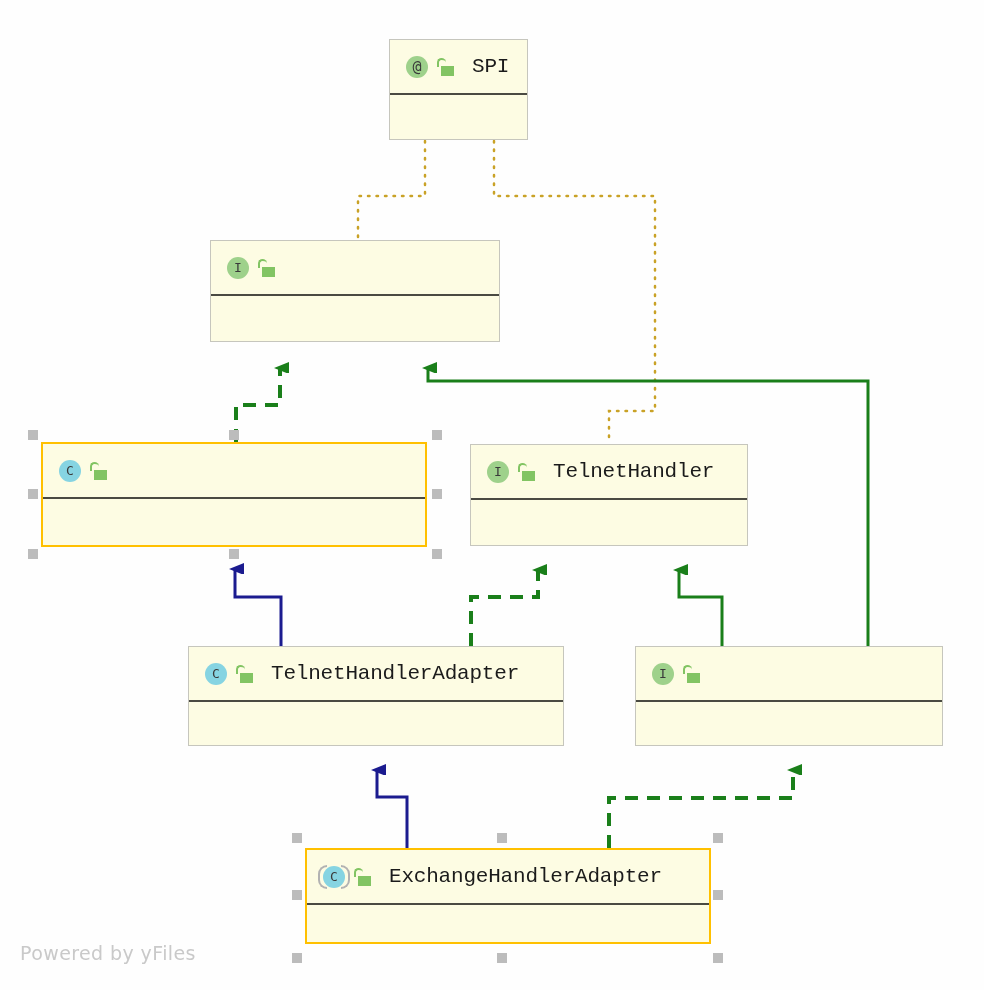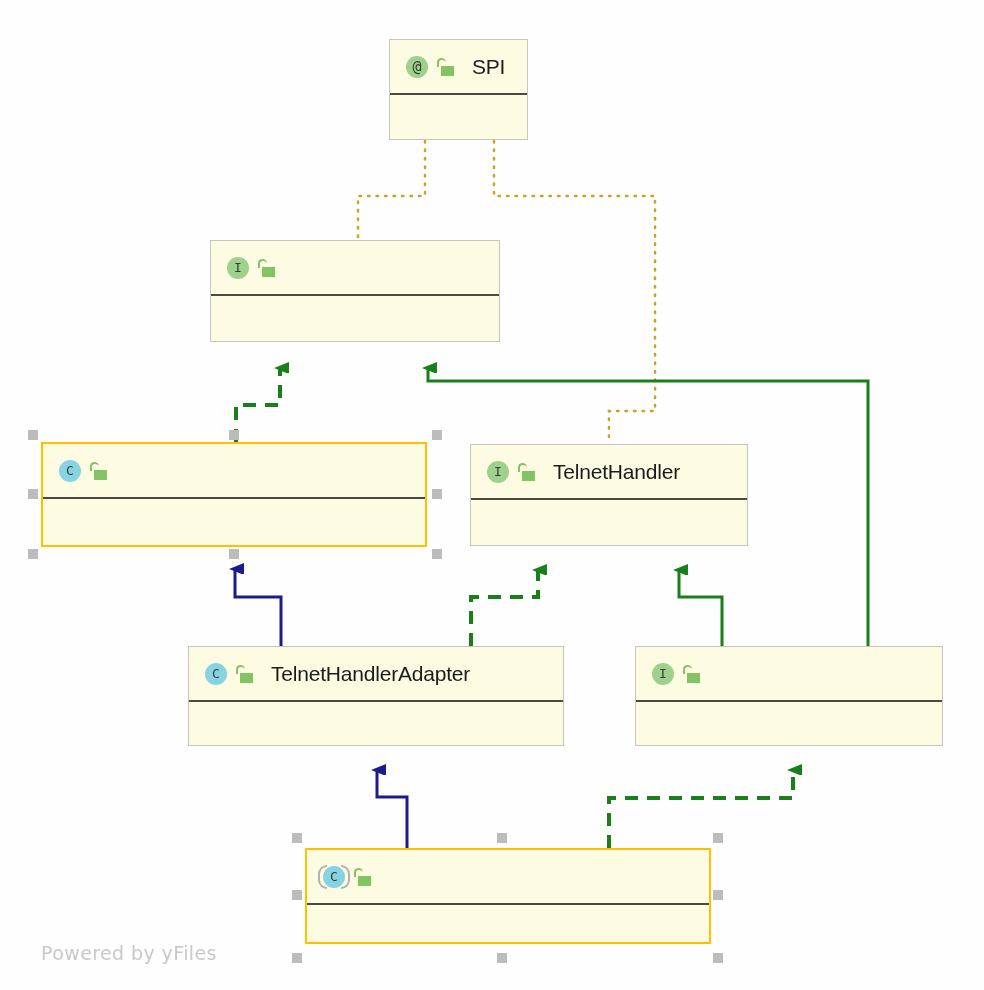--- a/index.html
+++ b/index.html
@@ -122,33 +122,33 @@
     border: 2px solid #82c463;
     border-bottom: none;
     border-right: none;
     border-top-left-radius: 6px;
     border-top-right-radius: 6px;
     box-sizing: border-box;
   }
   .node-title {
     font-size: 21px;
     color: #1b1b1b;
-    font-family: Liberation Sans, sans-serif;
+    font-family: Liberation Mono, monospace;
     white-space: nowrap;
     letter-spacing: -0.2px;
   }
   .sel-handle {
     position: absolute;
     width: 10px;
     height: 10px;
     background: #bcbcbc;
   }
   #watermark {
     position: absolute;
-    left: 41px;
+    left: 20px;
     top: 942px;
     font-family: "DejaVu Sans", "Liberation Sans", sans-serif;
     font-size: 19px;
     color: #c9c9c9;
     letter-spacing: 0.4px;
   }
 </style>
 </head>
 <body>
 
@@ -256,20 +256,21 @@
         <div class="node-header">
           <span class="stereo-icon">
             <span class="abs-arc-l"></span>
             <span class="abs-arc-r"></span>
             <span class="circ abstract-klass">C</span>
           </span>
           <span class="lock-icon">
             <span class="lock-shackle"></span>
             <span class="lock-body"></span>
           </span>
+          <span class="node-title">ExchangeHandlerAdapter</span>
         </div>
         <div class="node-body"></div>
       </div>
     </div>
   <div id="handle-layer">
       <div class="sel-handle" style="left: 28px; top: 430px;"></div>
       <div class="sel-handle" style="left: 229px; top: 430px;"></div>
       <div class="sel-handle" style="left: 432px; top: 430px;"></div>
       <div class="sel-handle" style="left: 28px; top: 489px;"></div>
       <div class="sel-handle" style="left: 432px; top: 489px;"></div>

